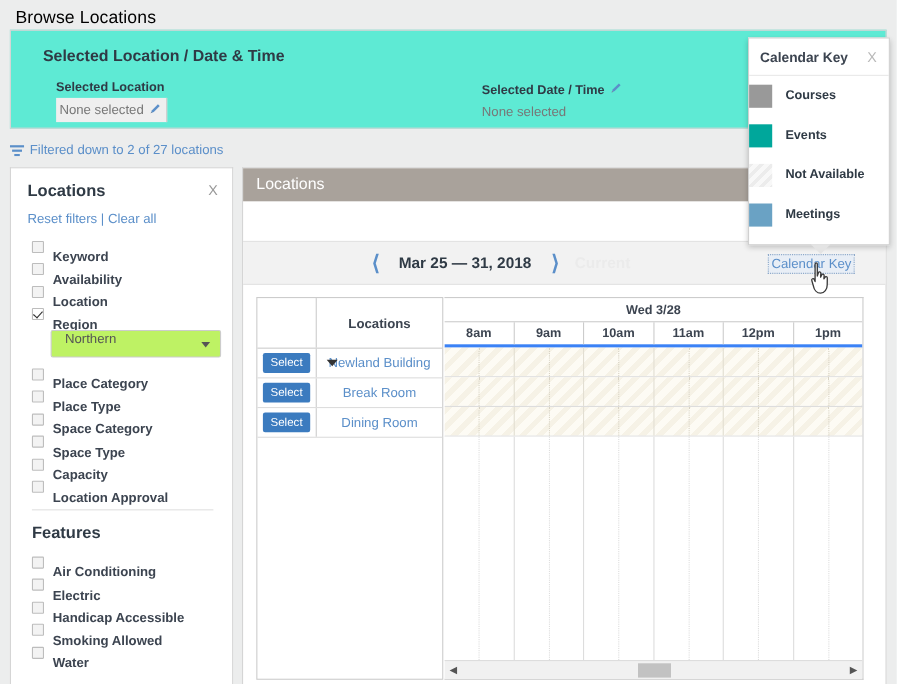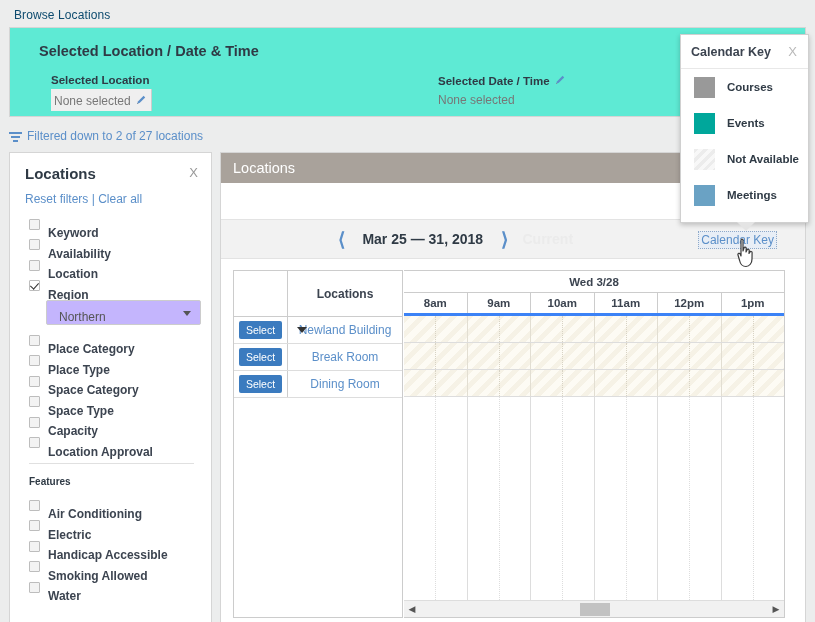--- a/index.html
+++ b/index.html
@@ -8,21 +8,21 @@
     width: 815px; height: 622px;
     background: #eceded;
     font-family: "Liberation Sans", sans-serif;
     overflow: hidden;
   }
   body { position: relative; }
 
   
   #page-title {
     position: absolute; left: 14px; top: 8px;
-    font-size: 12px; color: #0c4a6e; letter-spacing: .1px;
+    font-size: 16px; color: #000000; letter-spacing: .1px;
   }
 
   
   #selected-panel {
     position: absolute; left: 9px; top: 27px;
     width: 797px; height: 90px;
     background: #5eead4; border: 1px solid #d5d5d5;
   }
   #selected-panel .sp-title {
     position: absolute; left: 29px; top: 15px;
@@ -90,36 +90,36 @@
     width: 4px; height: 7px; border: solid #333;
     border-width: 0 1.4px 1.4px 0; transform: rotate(42deg);
   }
   .filter-item .lbl {
     font-size: 12px; font-weight: bold; color: #3c4450;
     white-space: nowrap;
     margin-top: 18px;
   }
   .region-select {
     margin: 4px 0 5px 36px; width: 155px; height: 25px;
-    border: 1px solid #ccc; background: #c4b5fd; border-radius: 2px;
-    display: flex; align-items: flex-end; position: relative;
+    border: 1px solid #ccc; background: #bef264; border-radius: 2px;
+    display: flex; align-items: flex-start; position: relative;
   }
   .region-select .rs-val {
     font-size: 12px; color: #555; padding-left: 12px;
   }
   .region-select .caret {
     position: absolute; right: 9px; top: 50%; margin-top: -2px;
     width: 0; height: 0; border-left: 4px solid transparent;
     border-right: 4px solid transparent; border-top: 5px solid #555;
   }
   .sb-divider {
     height: 1px; background: #e0e0e0; margin: 10px 17px 0 19px;
   }
   .sb-subtitle {
-    font-size: 10px; font-weight: bold; color: #2f3a45;
+    font-size: 15px; font-weight: bold; color: #2f3a45;
     padding: 12px 0 0 19px;
   }
 
   
   #main-panel {
     position: absolute; left: 220px; top: 152px;
     width: 586px; height: 470px;
     background: #fff; border: 1px solid #d5d5d5; border-bottom: none;
   }
   #main-head {
@@ -269,21 +269,21 @@
     display: flex; align-items: center; padding-left: 10px;
   }
   #calendar-key .ck-title {
     font-size: 12.5px; font-weight: bold; color: #3c4450;
   }
   #calendar-key .ck-close {
     position: absolute; right: 11px; top: 9px;
     font-size: 13px; color: #b9b9b9; cursor: pointer;
   }
   .ck-item {
-    display: flex; align-items: center; height: 36px; padding-left: 13px;
+    display: flex; align-items: center; height: 36px; 
   }
   .ck-swatch {
     width: 21px; height: 21px; margin-right: 12px; flex: 0 0 auto;
   }
   .ck-label { font-size: 11.5px; font-weight: bold; color: #2f3a45; }
   .ck-tail {
     position: absolute; left: 56px; bottom: -9px;
     width: 0; height: 0; border-left: 9px solid transparent;
     border-right: 9px solid transparent; border-top: 9px solid #e4e4e4;
   }

